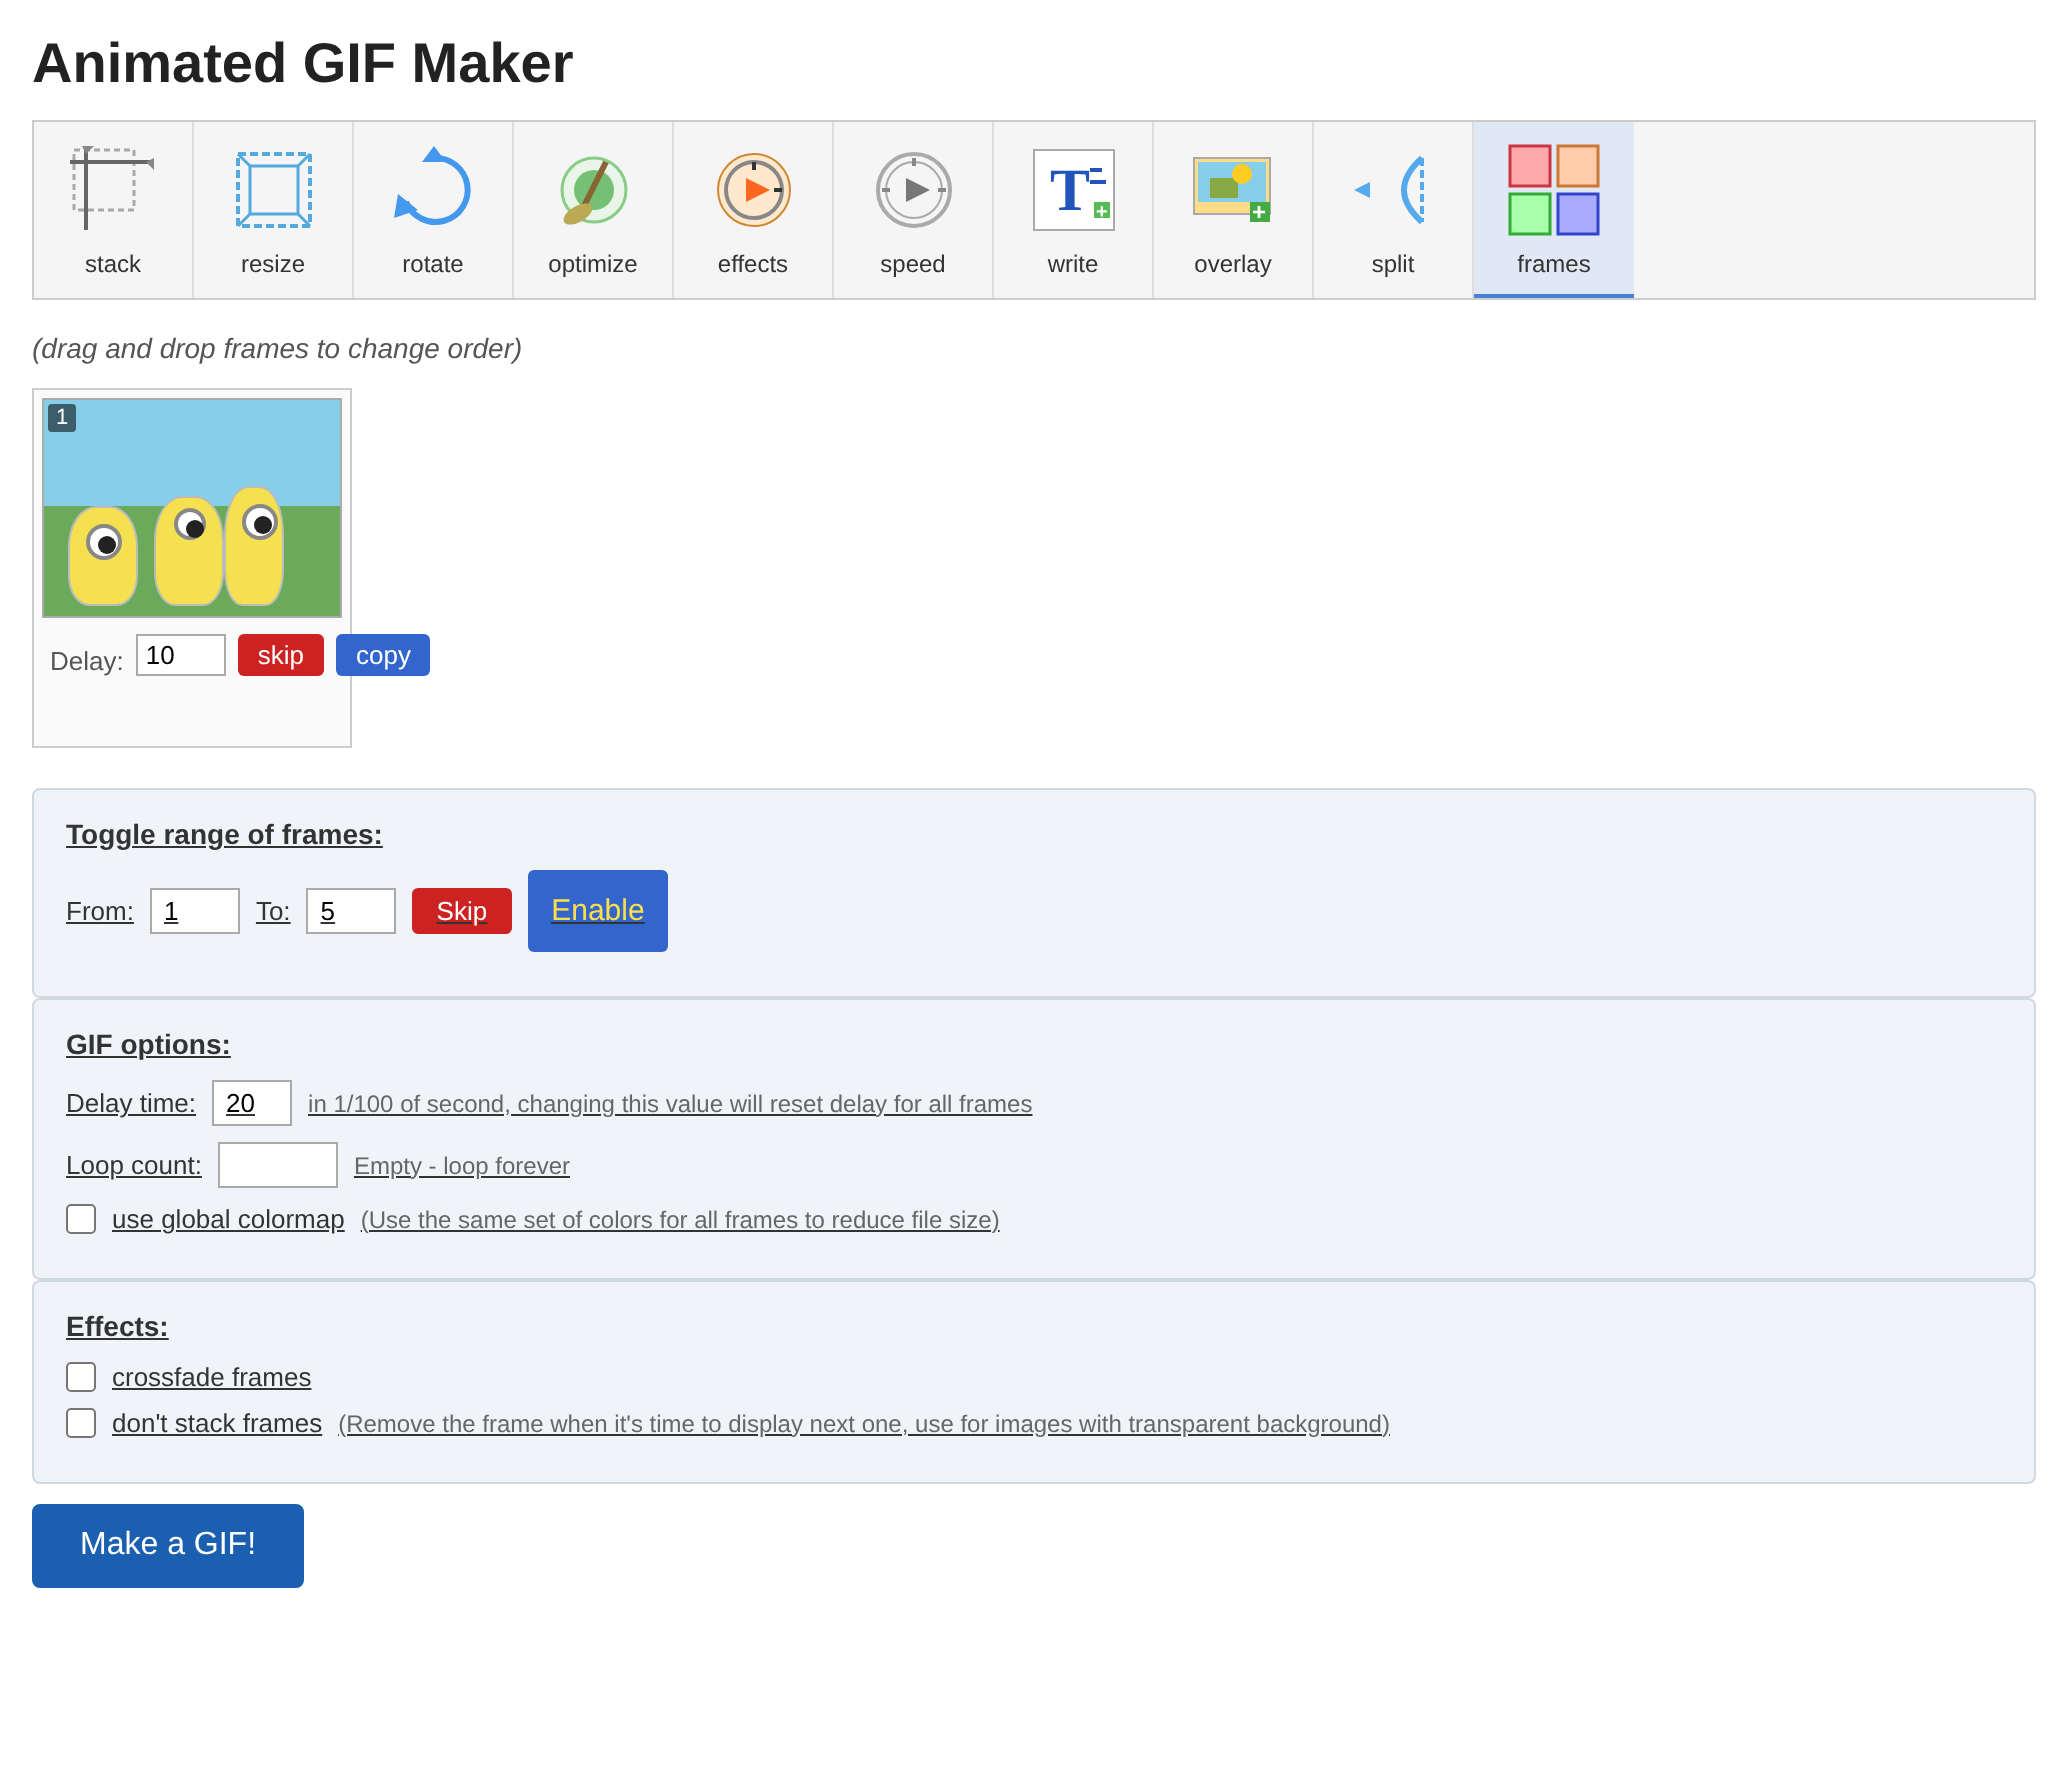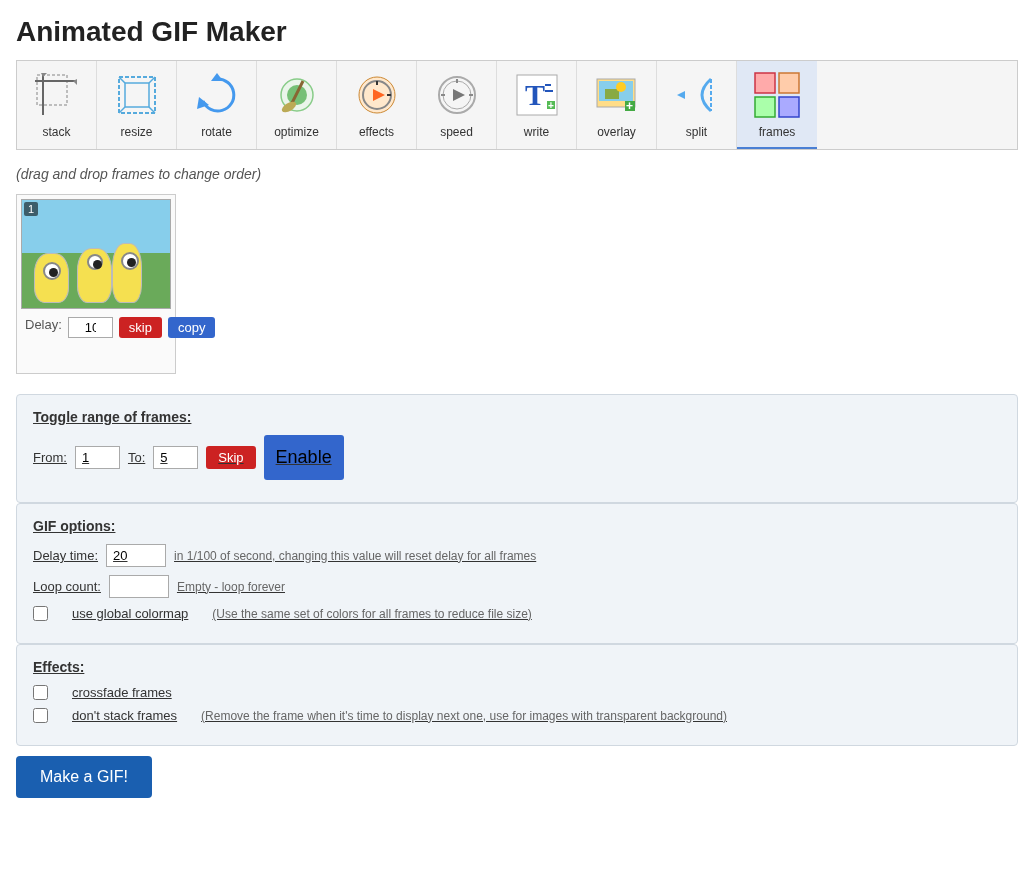--- a/index.html
+++ b/index.html
@@ -148,31 +148,31 @@
       background: #87ceeb;
     }
     .ground-bg {
       position: absolute;
       bottom: 0; left: 0; right: 0;
       height: 55px;
       background: #6aaa5a;
     }
     .frame-controls {
       display: flex;
-      align-items: flex-start;
+      align-items: flex-end;
       gap: 6px;
       margin-top: 6px;
       width: 100%;
       padding: 2px 4px;
     }
     .delay-label { font-size: 13px; color: #555; }
     .delay-input {
       width: 45px;
       border: 1px solid #aaa;
-      padding: 2px 16px;
+      padding: 2px 4px;
       font-size: 13px;
     }
     .btn-skip {
       background: #cc2222;
       color: #fff;
       border: none;
       padding: 3px 10px;
       cursor: pointer;
       font-size: 13px;
       border-radius: 3px;
@@ -202,51 +202,51 @@
       display: flex;
       align-items: center;
       gap: 8px;
       margin-bottom: 8px;
     }
     .form-label { font-size: 13px; color: #333; }
     .form-input {
       border: 1px solid #aaa;
       padding: 3px 6px;
       font-size: 13px;
-      width: 60px;
+      width: 40px;
     }
     .form-input-sm {
       width: 45px;
     }
     .form-hint {
       font-size: 12px;
       color: #666;
     }
     .btn-red {
       background: #cc2222;
       color: #fff;
       border: none;
       padding: 4px 12px;
       cursor: pointer;
       font-size: 13px;
       border-radius: 3px;
     }
     .btn-blue {
       background: #3366cc;
-      color: #000000;
+      color: #fde047;
       border: none;
       padding: 12px 12px;
       cursor: pointer;
-      font-size: 18px;
+      font-size: 15px;
       border-radius: 3px;
     }
     .checkbox-row {
       display: flex;
       align-items: center;
-      gap: 24px;
+      gap: 8px;
       margin-bottom: 8px;
     }
     .checkbox-row input[type=checkbox] {
       width: 15px;
       height: 15px;
     }
     .btn-make-gif {
       background: #1a5fb0;
       color: #fff;
       border: none;

